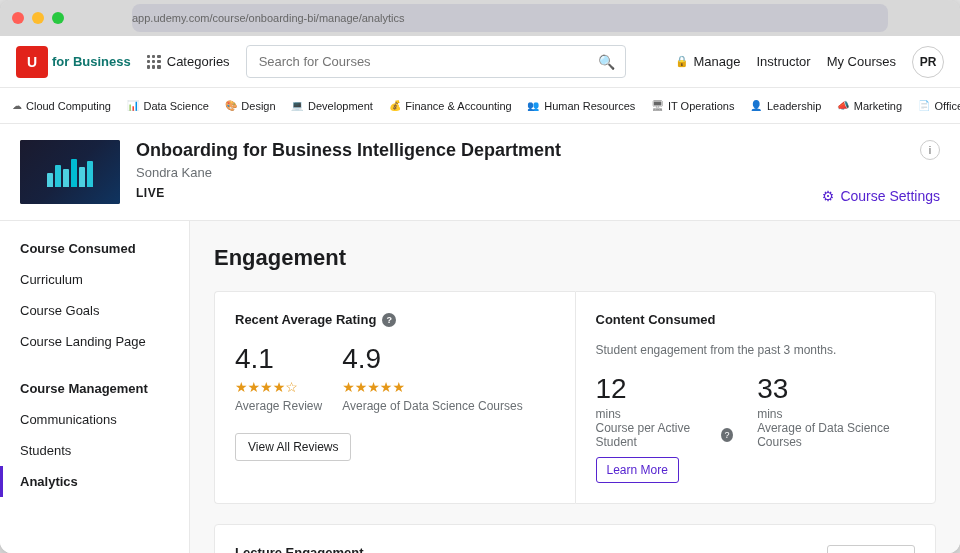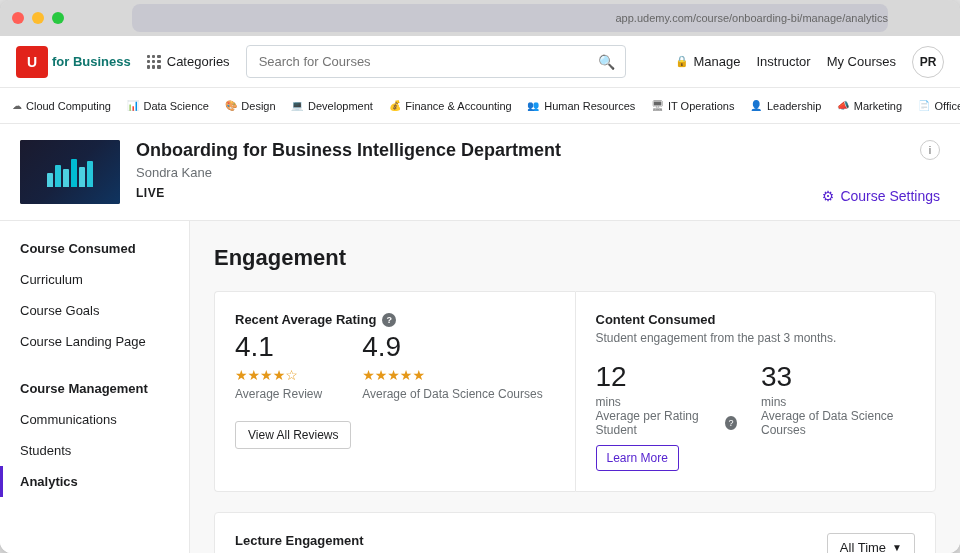--- a/index.html
+++ b/index.html
@@ -5,21 +5,21 @@
     * { box-sizing: border-box; margin: 0; padding: 0; }
     body { font-family: -apple-system, BlinkMacSystemFont, 'Segoe UI', sans-serif; background: #e8e8e8; width: 960px; height: 553px; overflow: hidden; }
 
     
     .browser-chrome { background: #e0e0e0; border-radius: 12px; overflow: hidden; width: 960px; height: 553px; display: flex; flex-direction: column; box-shadow: 0 4px 20px rgba(0,0,0,0.3); }
     .browser-titlebar { background: #d8d8d8; height: 36px; display: flex; align-items: center; padding: 0 12px; gap: 8px; flex-shrink: 0; }
     .browser-btn { width: 12px; height: 12px; border-radius: 50%; flex-shrink: 0; }
     .browser-btn.close { background: #ff5f57; }
     .browser-btn.minimize { background: #febc2e; }
     .browser-btn.maximize { background: #28c840; }
-    .browser-addressbar { flex: 1; margin: 0 60px; background: #c8c8d0; border-radius: 8px; height: 28px; display: flex; align-items: center; justify-content: flex-end; }
+    .browser-addressbar { flex: 1; margin: 0 60px; background: #c8c8d0; border-radius: 8px; height: 28px; display: flex; align-items: center; justify-content: flex-start; }
     .browser-addressbar span { font-size: 11px; color: #666; }
     .browser-content { flex: 1; background: white; overflow: hidden; display: flex; flex-direction: column; }
 
     
     .top-nav { background: white; border-bottom: 1px solid #e8e8e8; height: 52px; display: flex; align-items: center; padding: 0 16px; gap: 16px; flex-shrink: 0; }
     .udemy-logo { display: flex; align-items: center; gap: 4px; flex-shrink: 0; }
     .udemy-logo-icon { width: 32px; height: 32px; background: #e2231a; border-radius: 4px; display: flex; align-items: center; justify-content: center; color: white; font-weight: bold; font-size: 14px; }
     .udemy-logo-text { font-size: 10px; color: #5c5c5c; line-height: 1.2; }
     .udemy-logo-text span { display: block; font-weight: 700; font-size: 13px; color: #0f766e; }
     .categories-btn { display: flex; align-items: center; gap: 6px; font-size: 13px; color: #1c1d1f; cursor: pointer; white-space: nowrap; flex-shrink: 0; }
@@ -66,24 +66,24 @@
     
     .content-area { flex: 1; padding: 24px; overflow-y: auto; }
     .page-title { font-size: 22px; font-weight: 600; color: #1c1d1f; margin-bottom: 20px; }
 
     
     .cards-row { display: flex; gap: 0; margin-bottom: 20px; }
     .card { background: white; border: 1px solid #e8e8e8; border-radius: 4px; padding: 20px; flex: 1; }
     .card:first-child { border-right: none; border-radius: 4px 0 0 4px; }
     .card:last-child { border-radius: 0 4px 4px 0; }
 
-    .card-header { font-size: 13px; font-weight: 700; color: #1c1d1f; margin-bottom: 4px; display: flex; align-items: center; gap: 6px; }
+    .card-header { font-size: 13px; font-weight: 700; color: #1c1d1f; margin-bottom: 16px; display: flex; align-items: center; gap: 6px; }
     .card-subtitle { font-size: 12px; color: #6a6f73; margin-bottom: 16px; }
 
-    .rating-row { display: flex; gap: 40px; margin-bottom: 8px; }
+    .rating-row { display: flex; gap: 20px; margin-bottom: 8px; }
     .rating-value { font-size: 28px; font-weight: 300; color: #1c1d1f; margin-bottom: 4px; }
     .stars { color: #e59819; font-size: 14px; margin-bottom: 4px; }
     .rating-label { font-size: 12px; color: #6a6f73; }
 
     .view-btn { border: 1px solid #ccc; background: white; padding: 6px 12px; font-size: 12px; color: #1c1d1f; border-radius: 3px; cursor: pointer; margin-top: 12px; }
 
     .metrics-row { display: flex; gap: 24px; }
     .metric-value { font-size: 28px; font-weight: 300; color: #1c1d1f; margin-bottom: 2px; }
     .metric-unit { font-size: 12px; color: #6a6f73; margin-bottom: 0; }
     .metric-label { font-size: 12px; color: #6a6f73; display: flex; align-items: center; gap: 4px; }
@@ -284,21 +284,21 @@
           <div class="card">
             <div class="card-header">
               <span>Content Consumed</span>
             </div>
             <div class="card-subtitle">Student engagement from the past 3 months.</div>
             <div class="metrics-row">
               <div>
                 <div class="metric-value">12</div>
                 <div class="metric-unit">mins</div>
                 <div class="metric-label">
-                  <span>Average per Rating Student</span>
+                  <span>Course per Active Student</span>
                   <span class="info-circle">?</span>
                 </div>
                 <button class="learn-more-btn">
                   <span>Learn More</span>
                 </button>
               </div>
               <div>
                 <div class="metric-value">33</div>
                 <div class="metric-unit">mins</div>
                 <div class="metric-label">Average of Data Science Courses</div>

